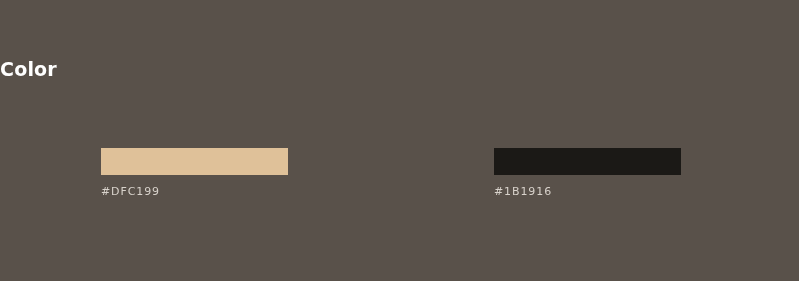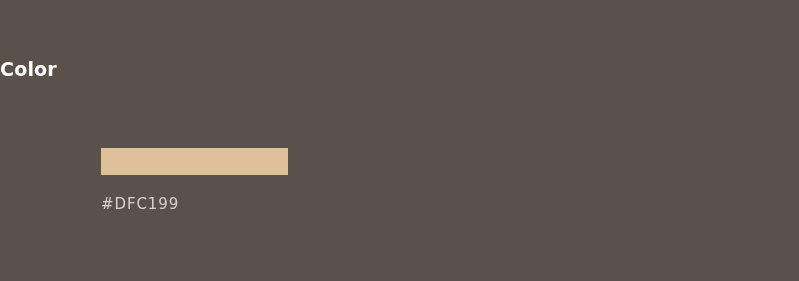--- a/index.html
+++ b/index.html
@@ -49,22 +49,22 @@
     display: flex;
     flex-direction: column;
     align-items: stretch;
   }
   .swatch-chip {
     width: 100%;
     height: 27px;
     display: block;
   }
   .swatch-label {
-    margin-top: 24px;
-    font-size: 15px;
+    margin-top: 11px;
+    font-size: 11px;
     line-height: 11px;
     letter-spacing: 0.9px;
     color: #d8d2cb;
     font-family: "DejaVu Sans", "Liberation Sans", sans-serif;
     white-space: nowrap;
     user-select: none;
   }
 </style>
 </head>
 <body style="background: rgb(89, 81, 74);">
@@ -74,15 +74,19 @@
   <div class="section-title" style="color: rgb(255, 255, 255);">Color</div>
 
   <div class="swatch-row">
 
     <div class="swatch-cell">
       <div class="swatch-chip" style="background: rgb(223, 193, 153);"></div>
       <div class="swatch-label" style="color: rgb(216, 210, 203);">#DFC199</div>
     </div>
 
 
+    <div class="swatch-cell">
+      <div class="swatch-chip" style="background: rgb(27, 25, 22);"></div>
+      <div class="swatch-label" style="color: rgb(216, 210, 203);">#1B1916</div>
+    </div>
 
   </div>
 </div>
 
 </body></html>

